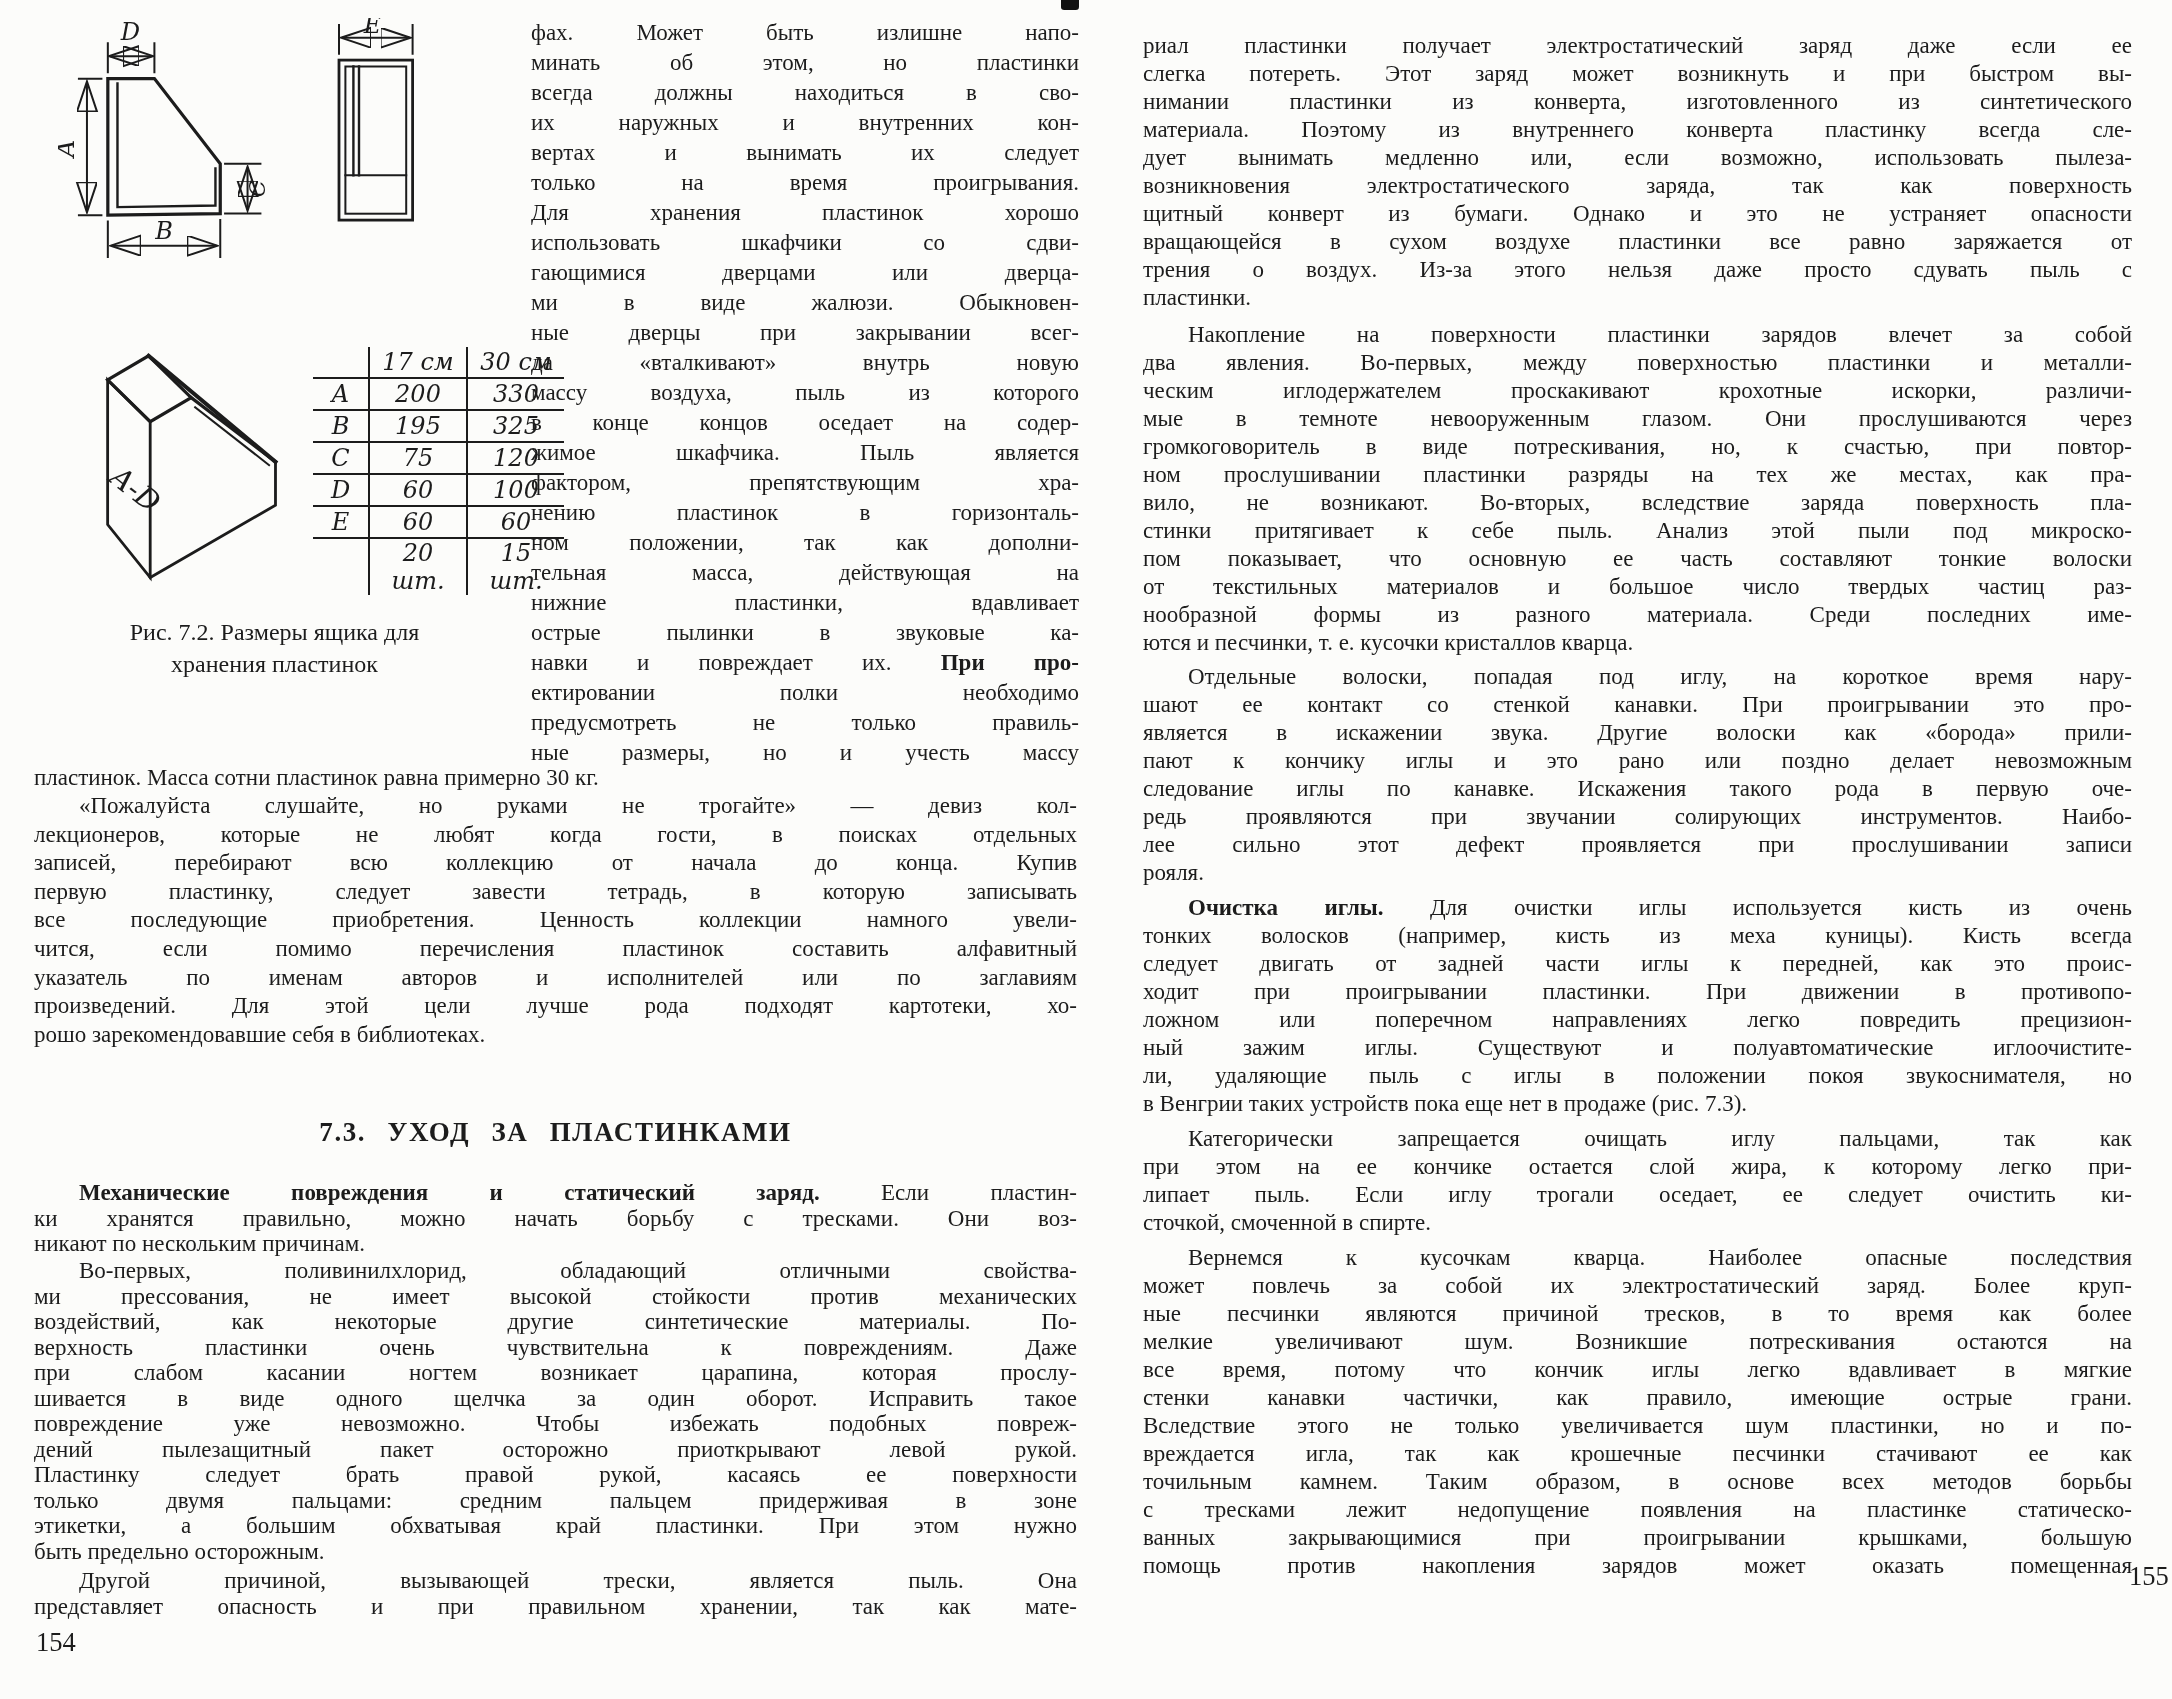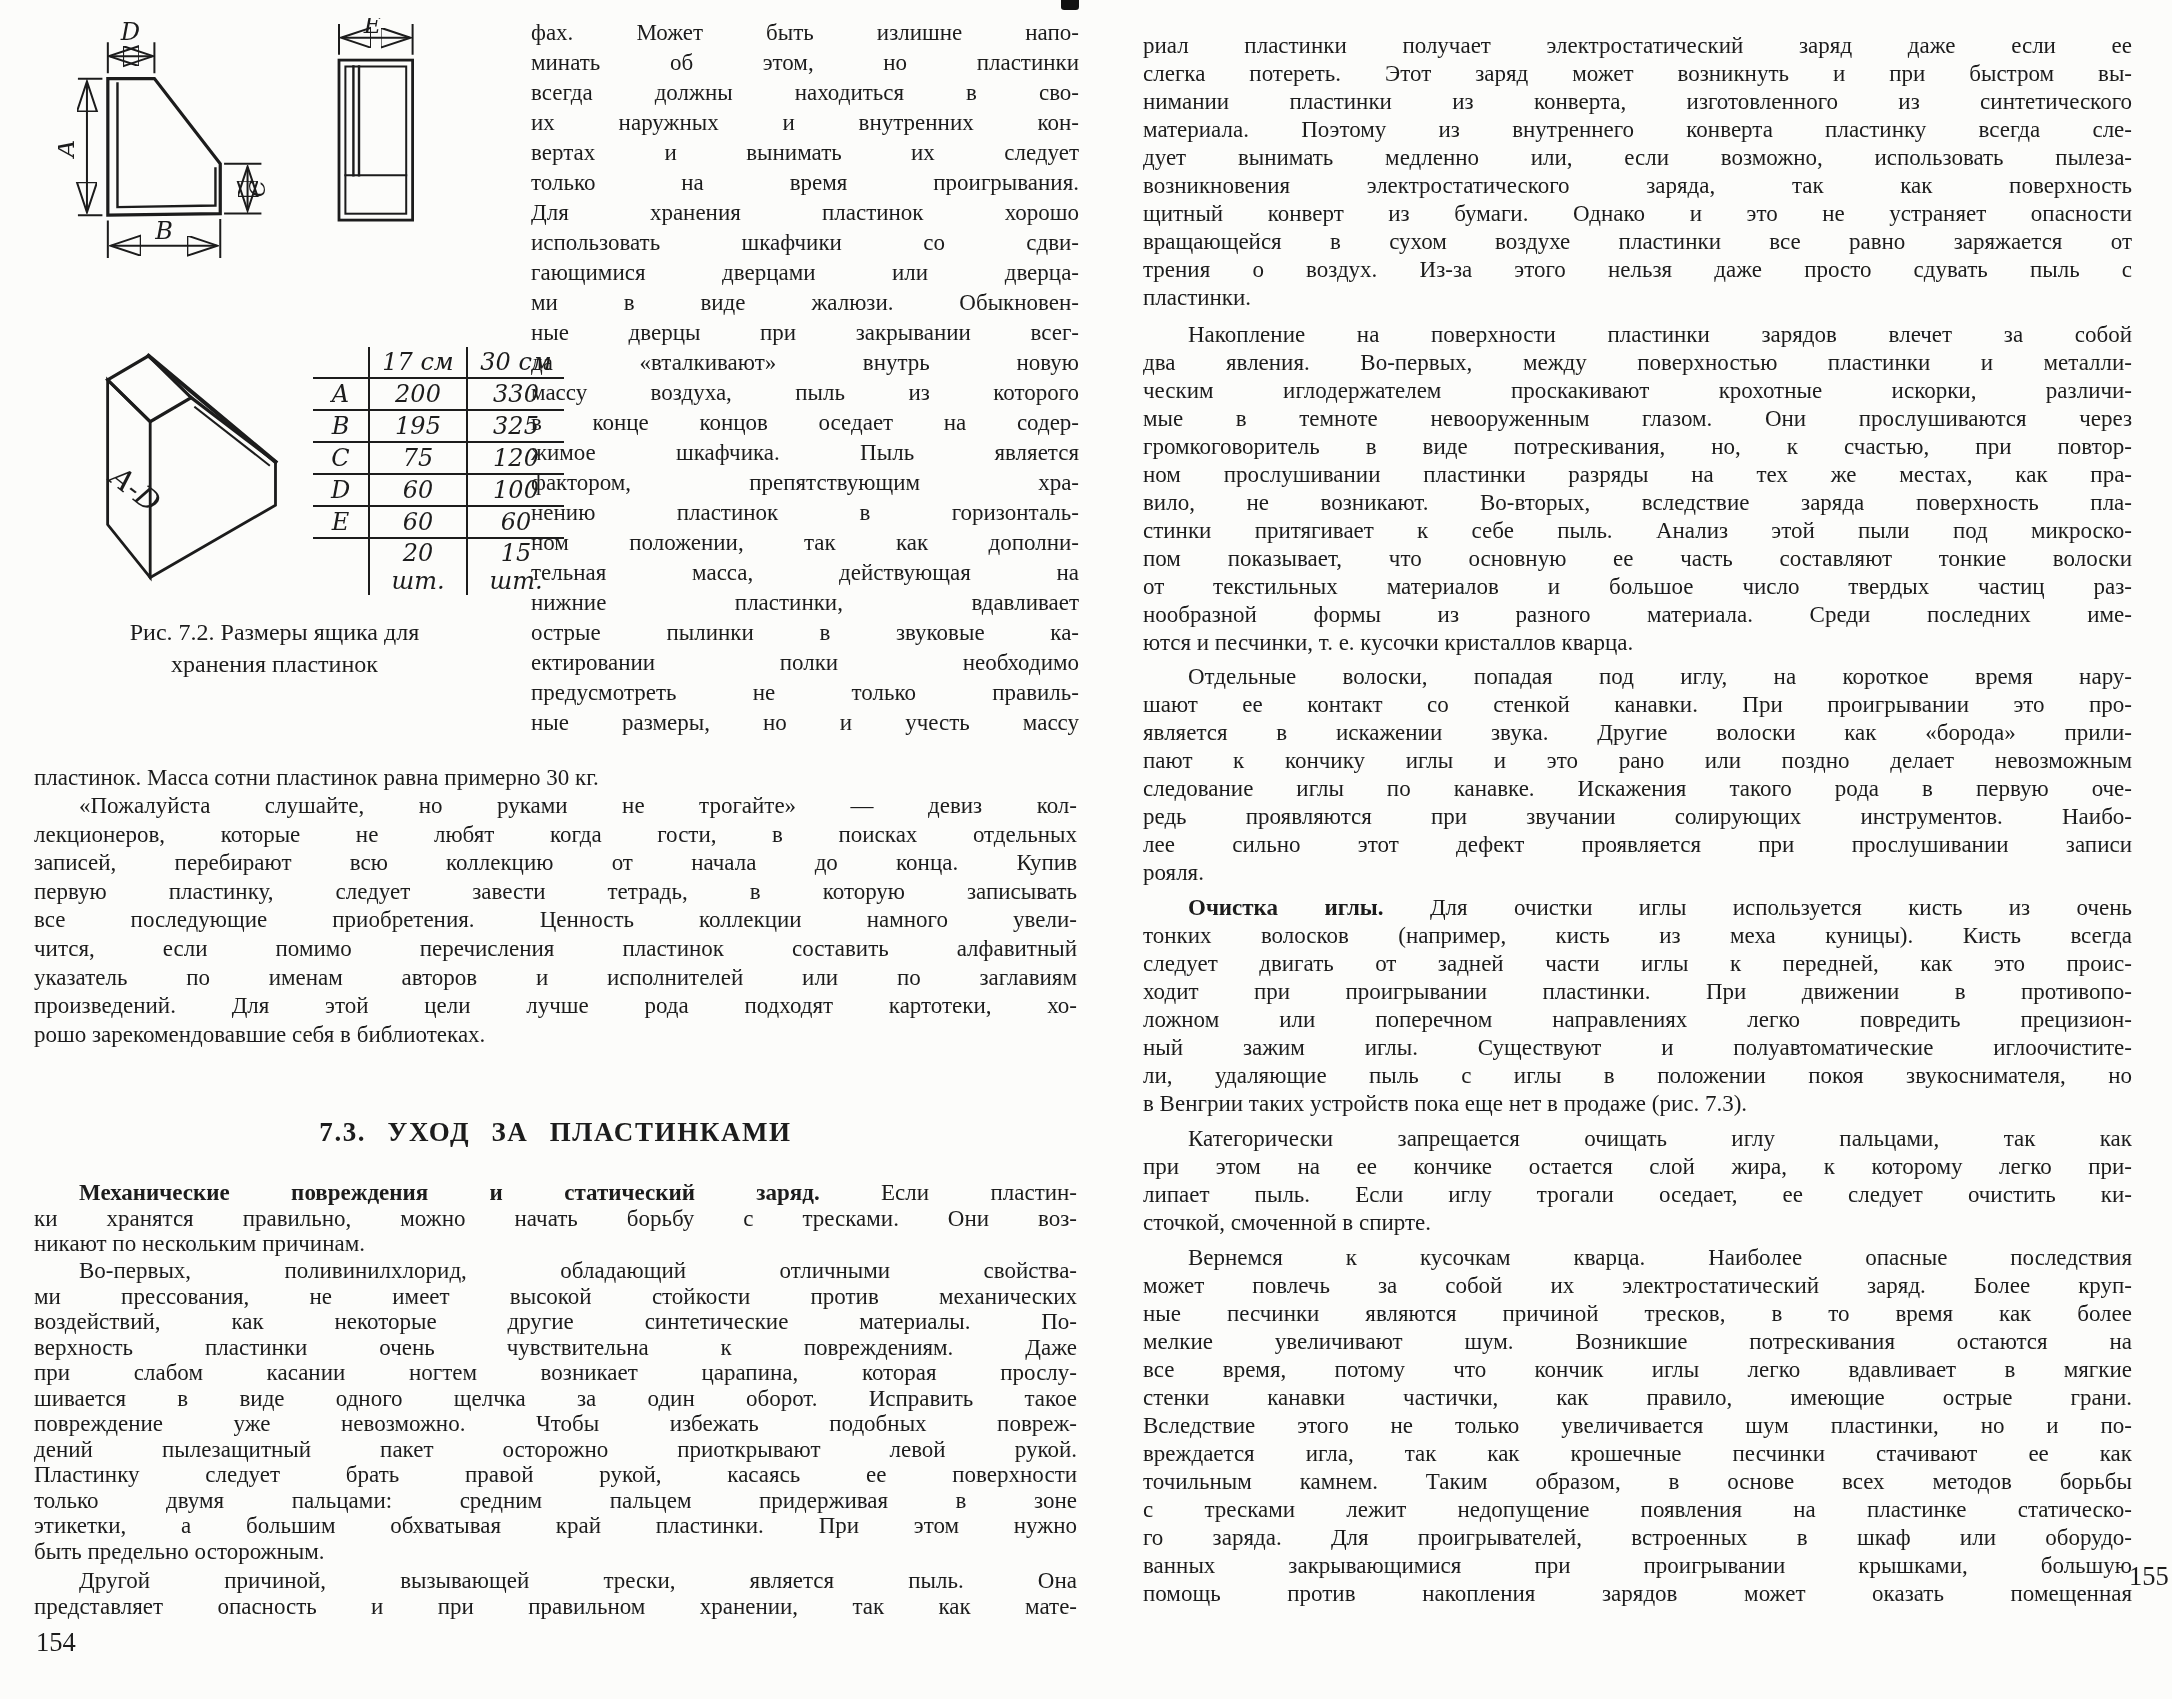--- a/index.html
+++ b/index.html
@@ -177,20 +177,21 @@
         <div class="tl j"><span>да «вталкивают» внутрь новую</span></div>
         <div class="tl j"><span>массу воздуха, пыль из которого</span></div>
         <div class="tl j"><span>в конце концов оседает на содер-</span></div>
         <div class="tl j"><span>жимое шкафчика. Пыль является</span></div>
         <div class="tl j"><span>фактором, препятствующим хра-</span></div>
         <div class="tl j"><span>нению пластинок в горизонталь-</span></div>
         <div class="tl j"><span>ном положении, так как дополни-</span></div>
         <div class="tl j"><span>тельная масса, действующая на</span></div>
         <div class="tl j"><span>нижние пластинки, вдавливает</span></div>
         <div class="tl j"><span>острые пылинки в звуковые ка-</span></div>
+        <div class="tl j"><span>навки и повреждает их. </span><b>При про-</b></div>
         <div class="tl j"><span>ектировании полки необходимо</span></div>
         <div class="tl j"><span>предусмотреть не только правиль-</span></div>
         <div class="tl j"><span>ные размеры, но и учесть массу</span></div>
       </div>
 
     <div id="cont-line" class="abs">
         <div class="tl"><span>пластинок. Масса сотни пластинок равна примерно 30 кг.</span></div>
       </div>
 
     <div id="para-collectors" class="abs">
@@ -298,21 +299,20 @@
         <div class="tl j ind"><span>Вернемся к кусочкам  кварца.  Наиболее  опасные последствия</span></div>
         <div class="tl j"><span>может повлечь за собой их электростатический заряд. Более круп-</span></div>
         <div class="tl j"><span>ные песчинки являются причиной тресков, в то время как более</span></div>
         <div class="tl j"><span>мелкие увеличивают шум. Возникшие потрескивания остаются на</span></div>
         <div class="tl j"><span>все время, потому что кончик  иглы  легко  вдавливает в мягкие</span></div>
         <div class="tl j"><span>стенки  канавки  частички, как правило, имеющие острые грани.</span></div>
         <div class="tl j"><span>Вследствие этого не только увеличивается шум пластинки, но и по-</span></div>
         <div class="tl j"><span>вреждается игла, так как крошечные  песчинки  стачивают ее как</span></div>
         <div class="tl j"><span>точильным камнем. Таким образом, в основе всех методов борьбы</span></div>
         <div class="tl j"><span>с тресками лежит недопущение появления на пластинке статическо-</span></div>
-        <div class="tl j"><span>го заряда. Для проигрывателей,  встроенных  в  шкаф или оборудо-</span></div>
         <div class="tl j"><span>ванных закрывающимися при проигрывании  крышками,  большую</span></div>
         <div class="tl j"><span>помощь против накопления зарядов  может  оказать  помещенная</span></div>
       </div>
 
     <div id="pn-155" class="abs">155</div>
   </section>
 
 </div>
 
 

